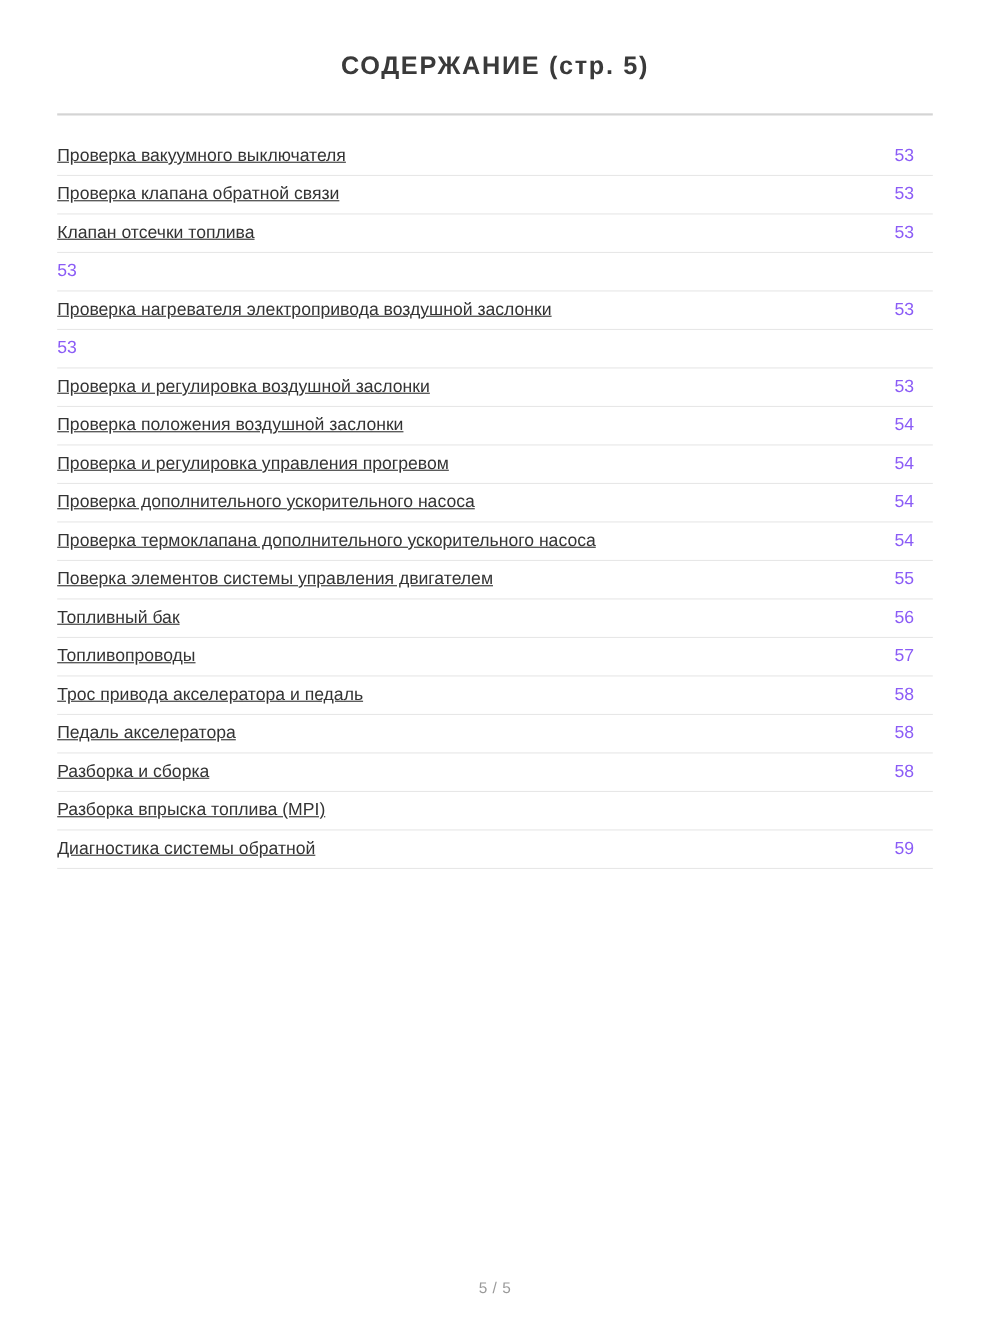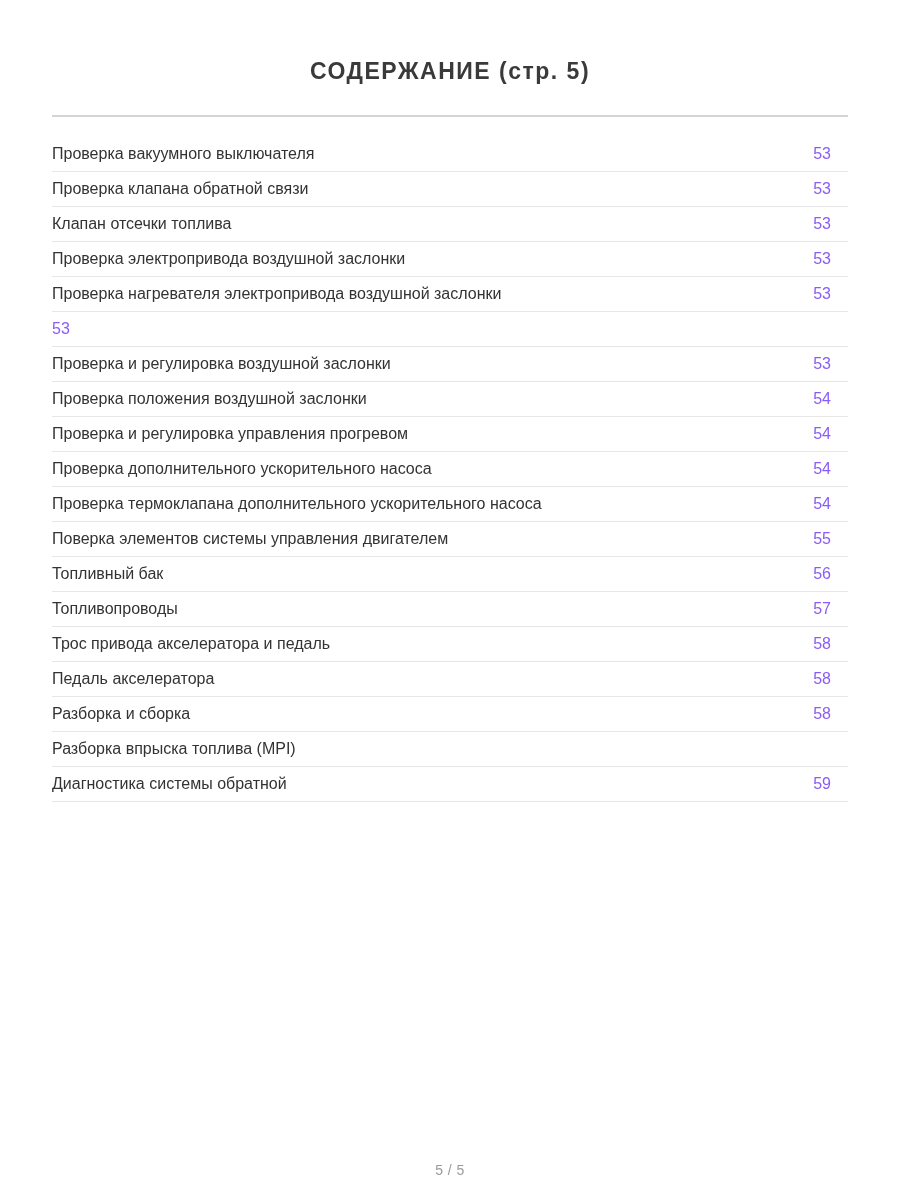--- a/index.html
+++ b/index.html
@@ -8,21 +8,21 @@
     background: #ffffff;
   }
   body {
     width: 900px;
     height: 1200px;
     position: relative;
     font-family: "Liberation Sans", "DejaVu Sans", sans-serif;
     overflow: hidden;
   }
   .page {
-    padding: 16px 52px;
+    padding: 4px 52px;
   }
   .title {
     margin: 0;
     padding-top: 40px;
     text-align: center;
     font-size: 23px;
     font-weight: bold;
     letter-spacing: 1.5px;
     color: #3a3a3a;
     line-height: 30px;
@@ -39,20 +39,21 @@
     height: 34px;
     display: flex;
     align-items: center;
     justify-content: space-between;
     border-bottom: 1px solid #e7e7e7;
     font-size: 16px;
   }
   .toc-label {
     color: #333333;
     white-space: nowrap;
+    text-decoration: underline;
   }
   .toc-page {
     color: #8b5cf6;
     white-space: nowrap;
     padding-right: 17px;
   }
   .footer {
     position: absolute;
     left: 0;
     top: 1162px;
@@ -76,21 +77,20 @@
       </div>
       <div class="toc-row">
         <span class="toc-label">Проверка клапана обратной связи</span>
         <span class="toc-page">53</span>
       </div>
       <div class="toc-row">
         <span class="toc-label">Клапан отсечки топлива</span>
         <span class="toc-page">53</span>
       </div>
       <div class="toc-row">
-        <span class="toc-label">Проверка электропривода воздушной заслонки</span>
         <span class="toc-page">53</span>
       </div>
       <div class="toc-row">
         <span class="toc-label">Проверка нагревателя электропривода воздушной заслонки</span>
         <span class="toc-page">53</span>
       </div>
       <div class="toc-row">
         <span class="toc-page">53</span>
       </div>
       <div class="toc-row">

